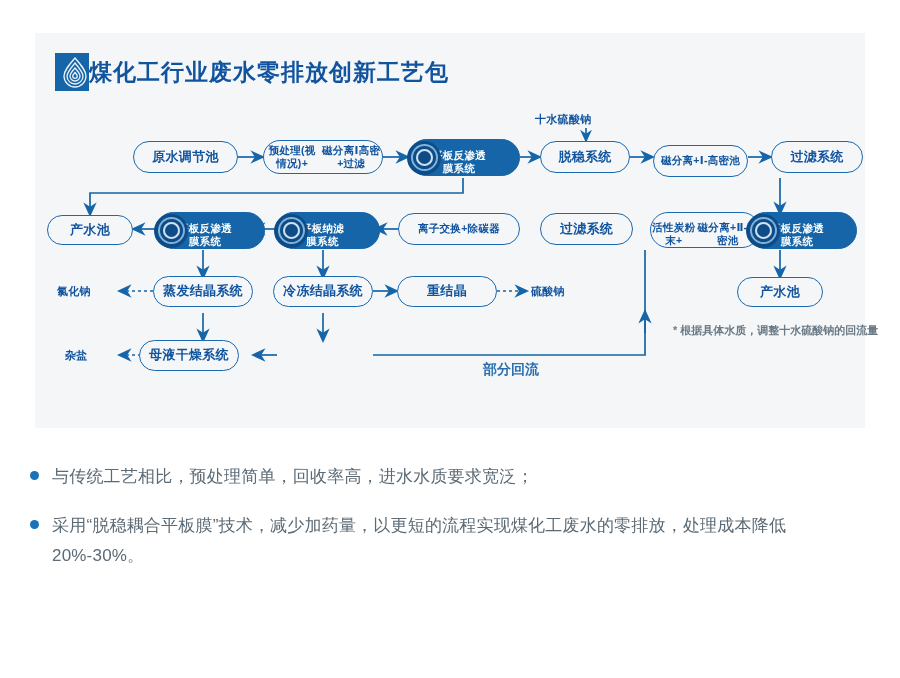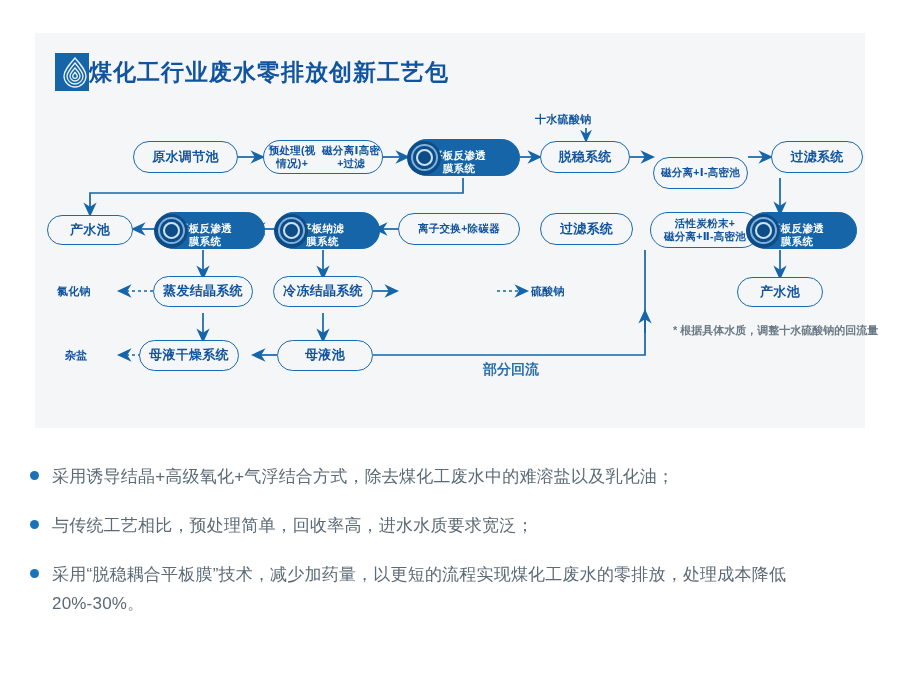--- a/index.html
+++ b/index.html
@@ -179,21 +179,21 @@
       <span>平板反渗透</span>
       <span>膜系统</span>
     </div>
 
     <div class="freetext" style="left:500px;top:79px;">十水硫酸钠</div>
 
     <div class="node" style="left:505px;top:108px;width:90px;height:32px;">
       <span>脱稳系统</span>
     </div>
 
-    <div class="node" style="left:618px;top:124px;width:95px;height:32px;font-size:10.5px;">
+    <div class="node" style="left:618px;top:112px;width:95px;height:32px;font-size:10.5px;">
       <span>磁分离+Ⅰ-高密池</span>
     </div>
 
     <div class="node" style="left:736px;top:108px;width:92px;height:32px;">
       <span>过滤系统</span>
     </div>
 
     <div class="node" style="left:12px;top:182px;width:86px;height:30px;">
       <span>产水池</span>
     </div>
@@ -215,21 +215,21 @@
     </div>
 
     <div class="node" style="left:363px;top:180px;width:122px;height:32px;font-size:10.5px;">
       <span>离子交换+除碳器</span>
     </div>
 
     <div class="node" style="left:505px;top:180px;width:93px;height:32px;">
       <span>过滤系统</span>
     </div>
 
-    <div class="node two-line" style="left:615px;top:179px;width:110px;height:36px;flex-direction:column;">
+    <div class="node two-line" style="left:615px;top:179px;width:110px;height:36px;flex-direction:row;align-items:flex-end;">
       <span>活性炭粉末+</span>
       <span>磁分离+Ⅱ-高密池</span>
     </div>
 
     <div class="node filled two-line" style="left:712px;top:179px;width:110px;height:37px;flex-direction:column;">
       <span class="disc">
           <i></i>
         </span>
       <span>平板反渗透</span>
       <span>膜系统</span>
@@ -238,50 +238,46 @@
     <div class="freetext" style="left:22px;top:251px;">氯化钠</div>
 
     <div class="node" style="left:118px;top:243px;width:100px;height:31px;">
       <span>蒸发结晶系统</span>
     </div>
 
     <div class="node" style="left:238px;top:243px;width:100px;height:31px;">
       <span>冷冻结晶系统</span>
     </div>
 
+    <div class="node" style="left:362px;top:243px;width:100px;height:31px;">
+      <span>重结晶</span>
+    </div>
 
     <div class="freetext" style="left:496px;top:251px;">硫酸钠</div>
 
     <div class="node" style="left:702px;top:244px;width:86px;height:30px;">
       <span>产水池</span>
     </div>
 
     <div class="notetext" style="left:638px;top:290px;">* 根据具体水质，调整十水硫酸钠的回流量</div>
 
     <div class="freetext" style="left:30px;top:315px;">杂盐</div>
 
     <div class="node" style="left:104px;top:307px;width:100px;height:31px;">
       <span>母液干燥系统</span>
     </div>
 
-    <div class="node" style="left:242px;top:307px;width:96px;height:31px;">
-      <span>母液池</span>
-    </div>
 
     <div class="smalllabel" style="left:448px;top:328px;">部分回流</div>
 
   </div>
 </div>
 
 <div id="bullets">
   <div class="bullet">
     <span class="dot"></span>
-    <span class="btext">采用诱导结晶+高级氧化+气浮结合方式，除去煤化工废水中的难溶盐以及乳化油；</span>
-  </div>
-  <div class="bullet">
-    <span class="dot"></span>
     <span class="btext">与传统工艺相比，预处理简单，回收率高，进水水质要求宽泛；</span>
   </div>
   <div class="bullet">
     <span class="dot"></span>
     <span class="btext">采用“脱稳耦合平板膜”技术，减少加药量，以更短的流程实现煤化工废水的零排放，处理成本降低20%-30%。</span>
   </div>
 </div>
 
 </body></html>

